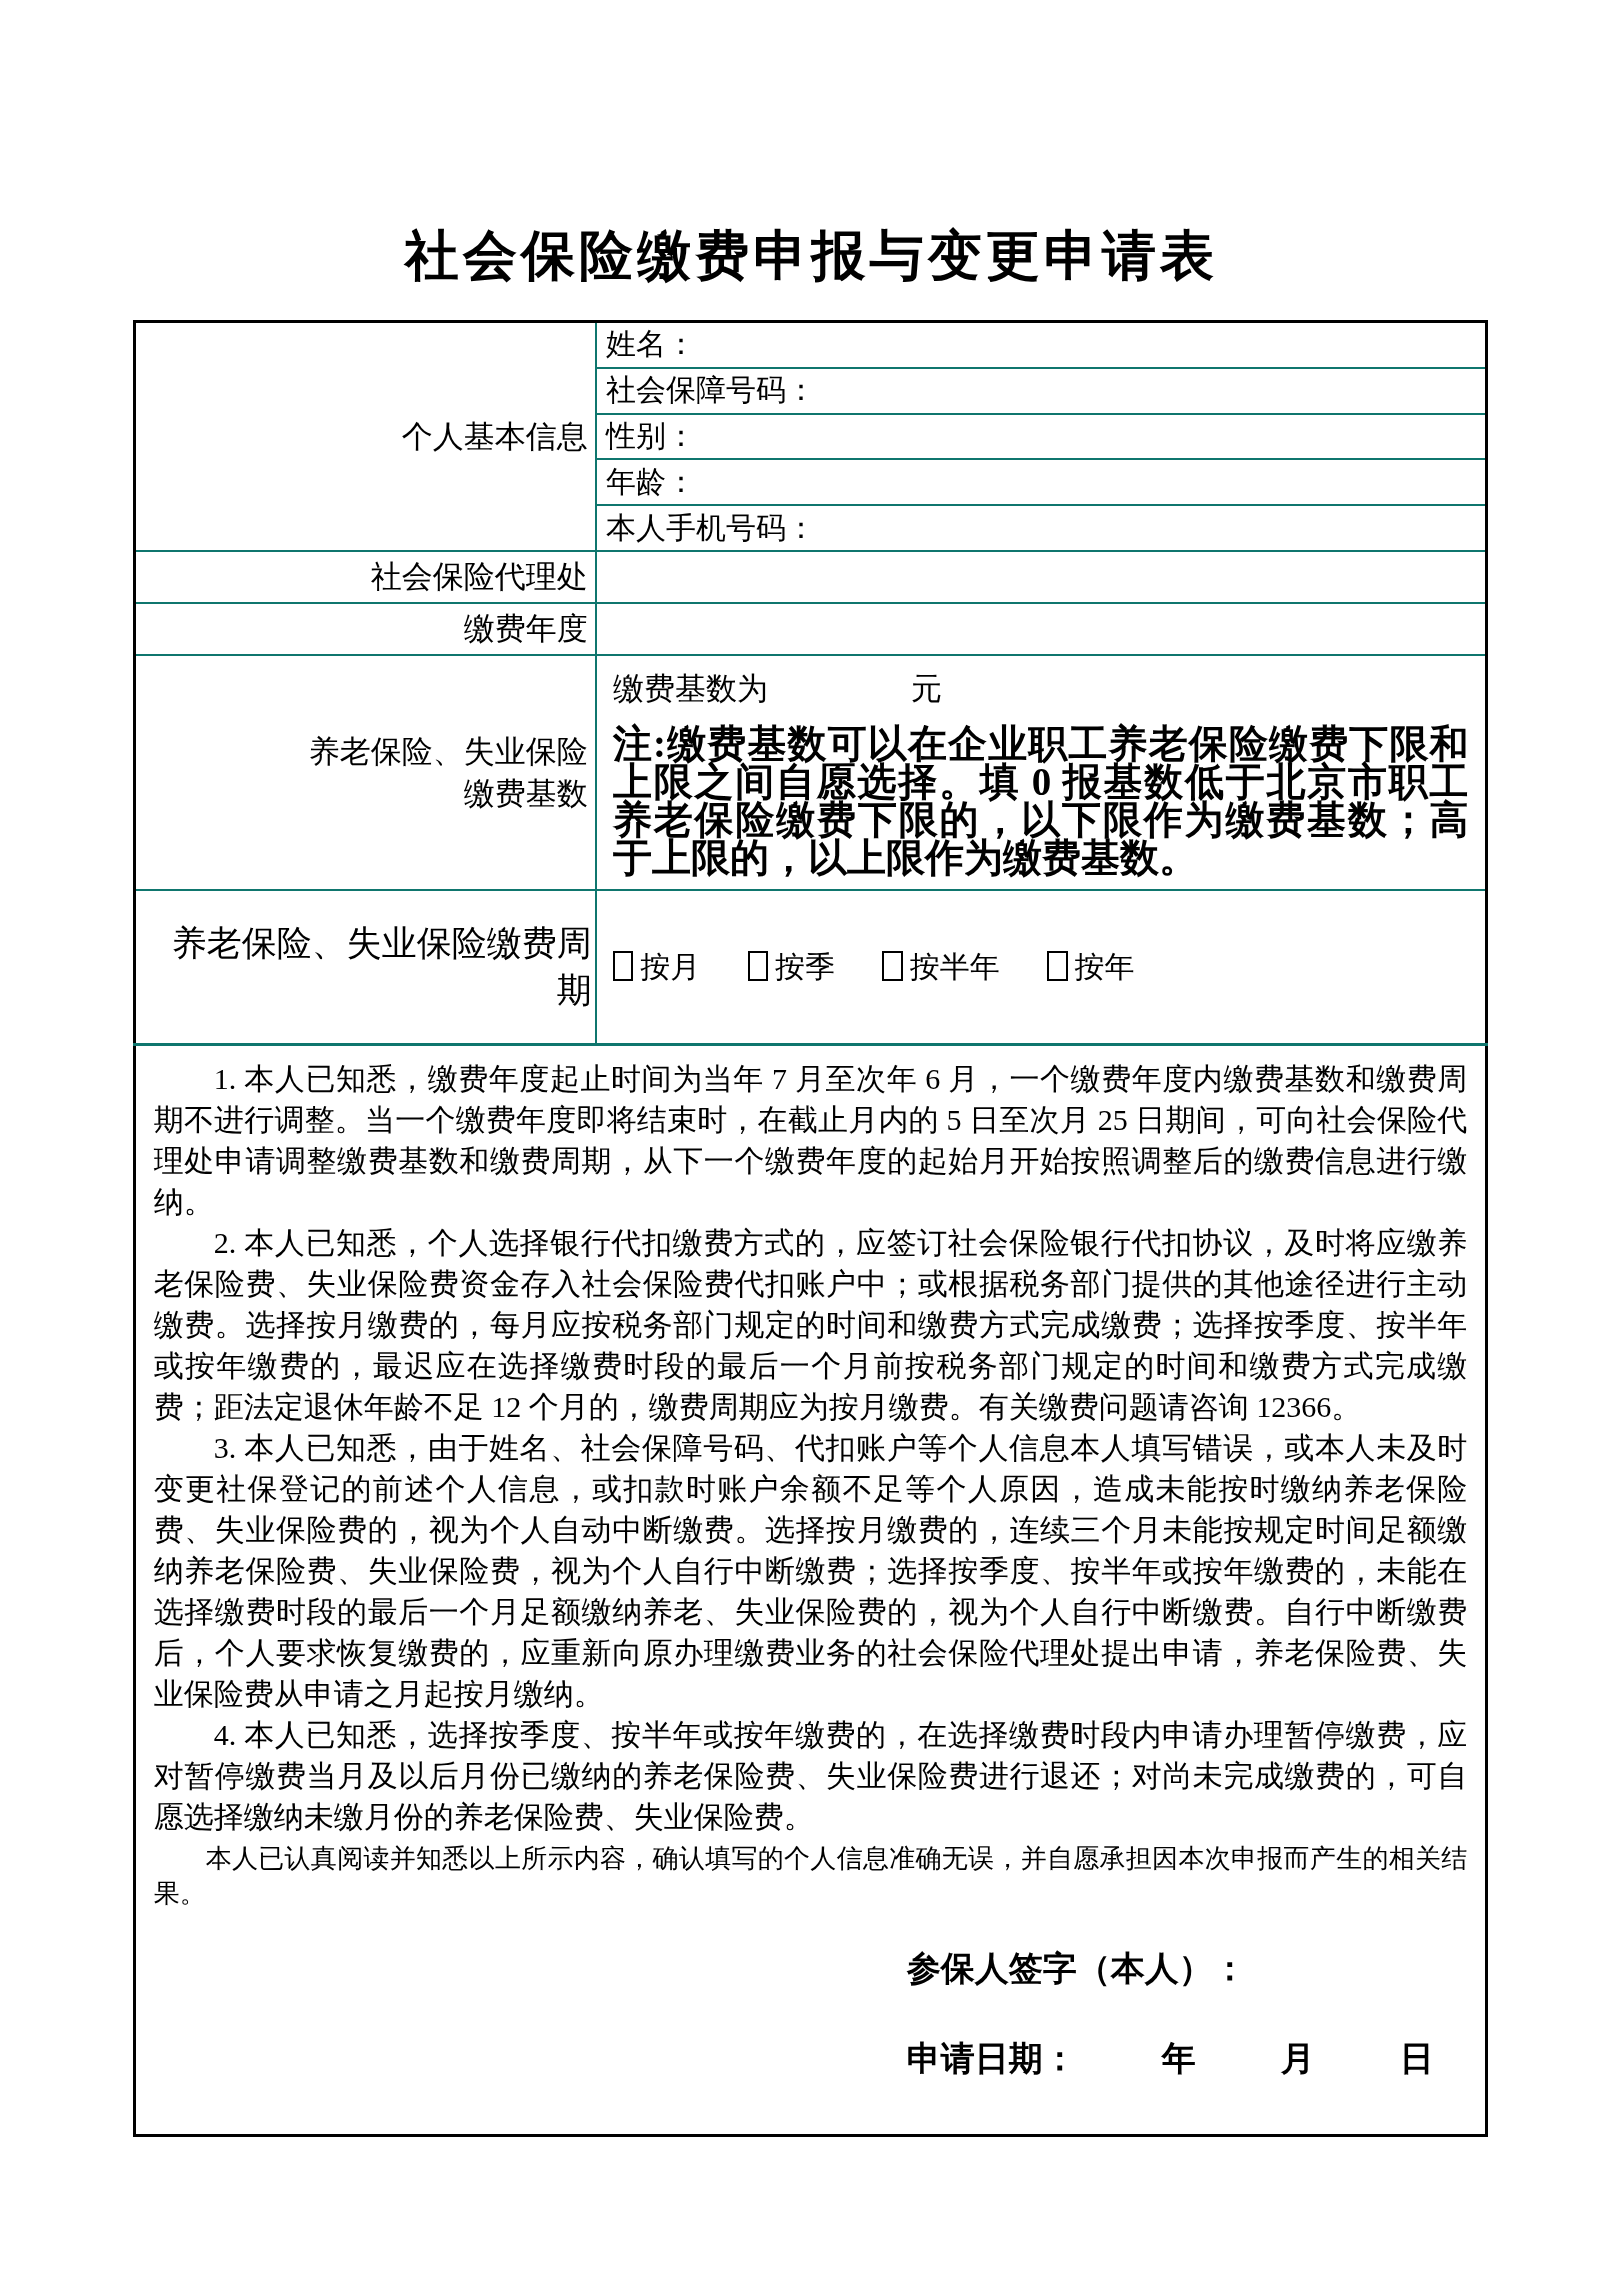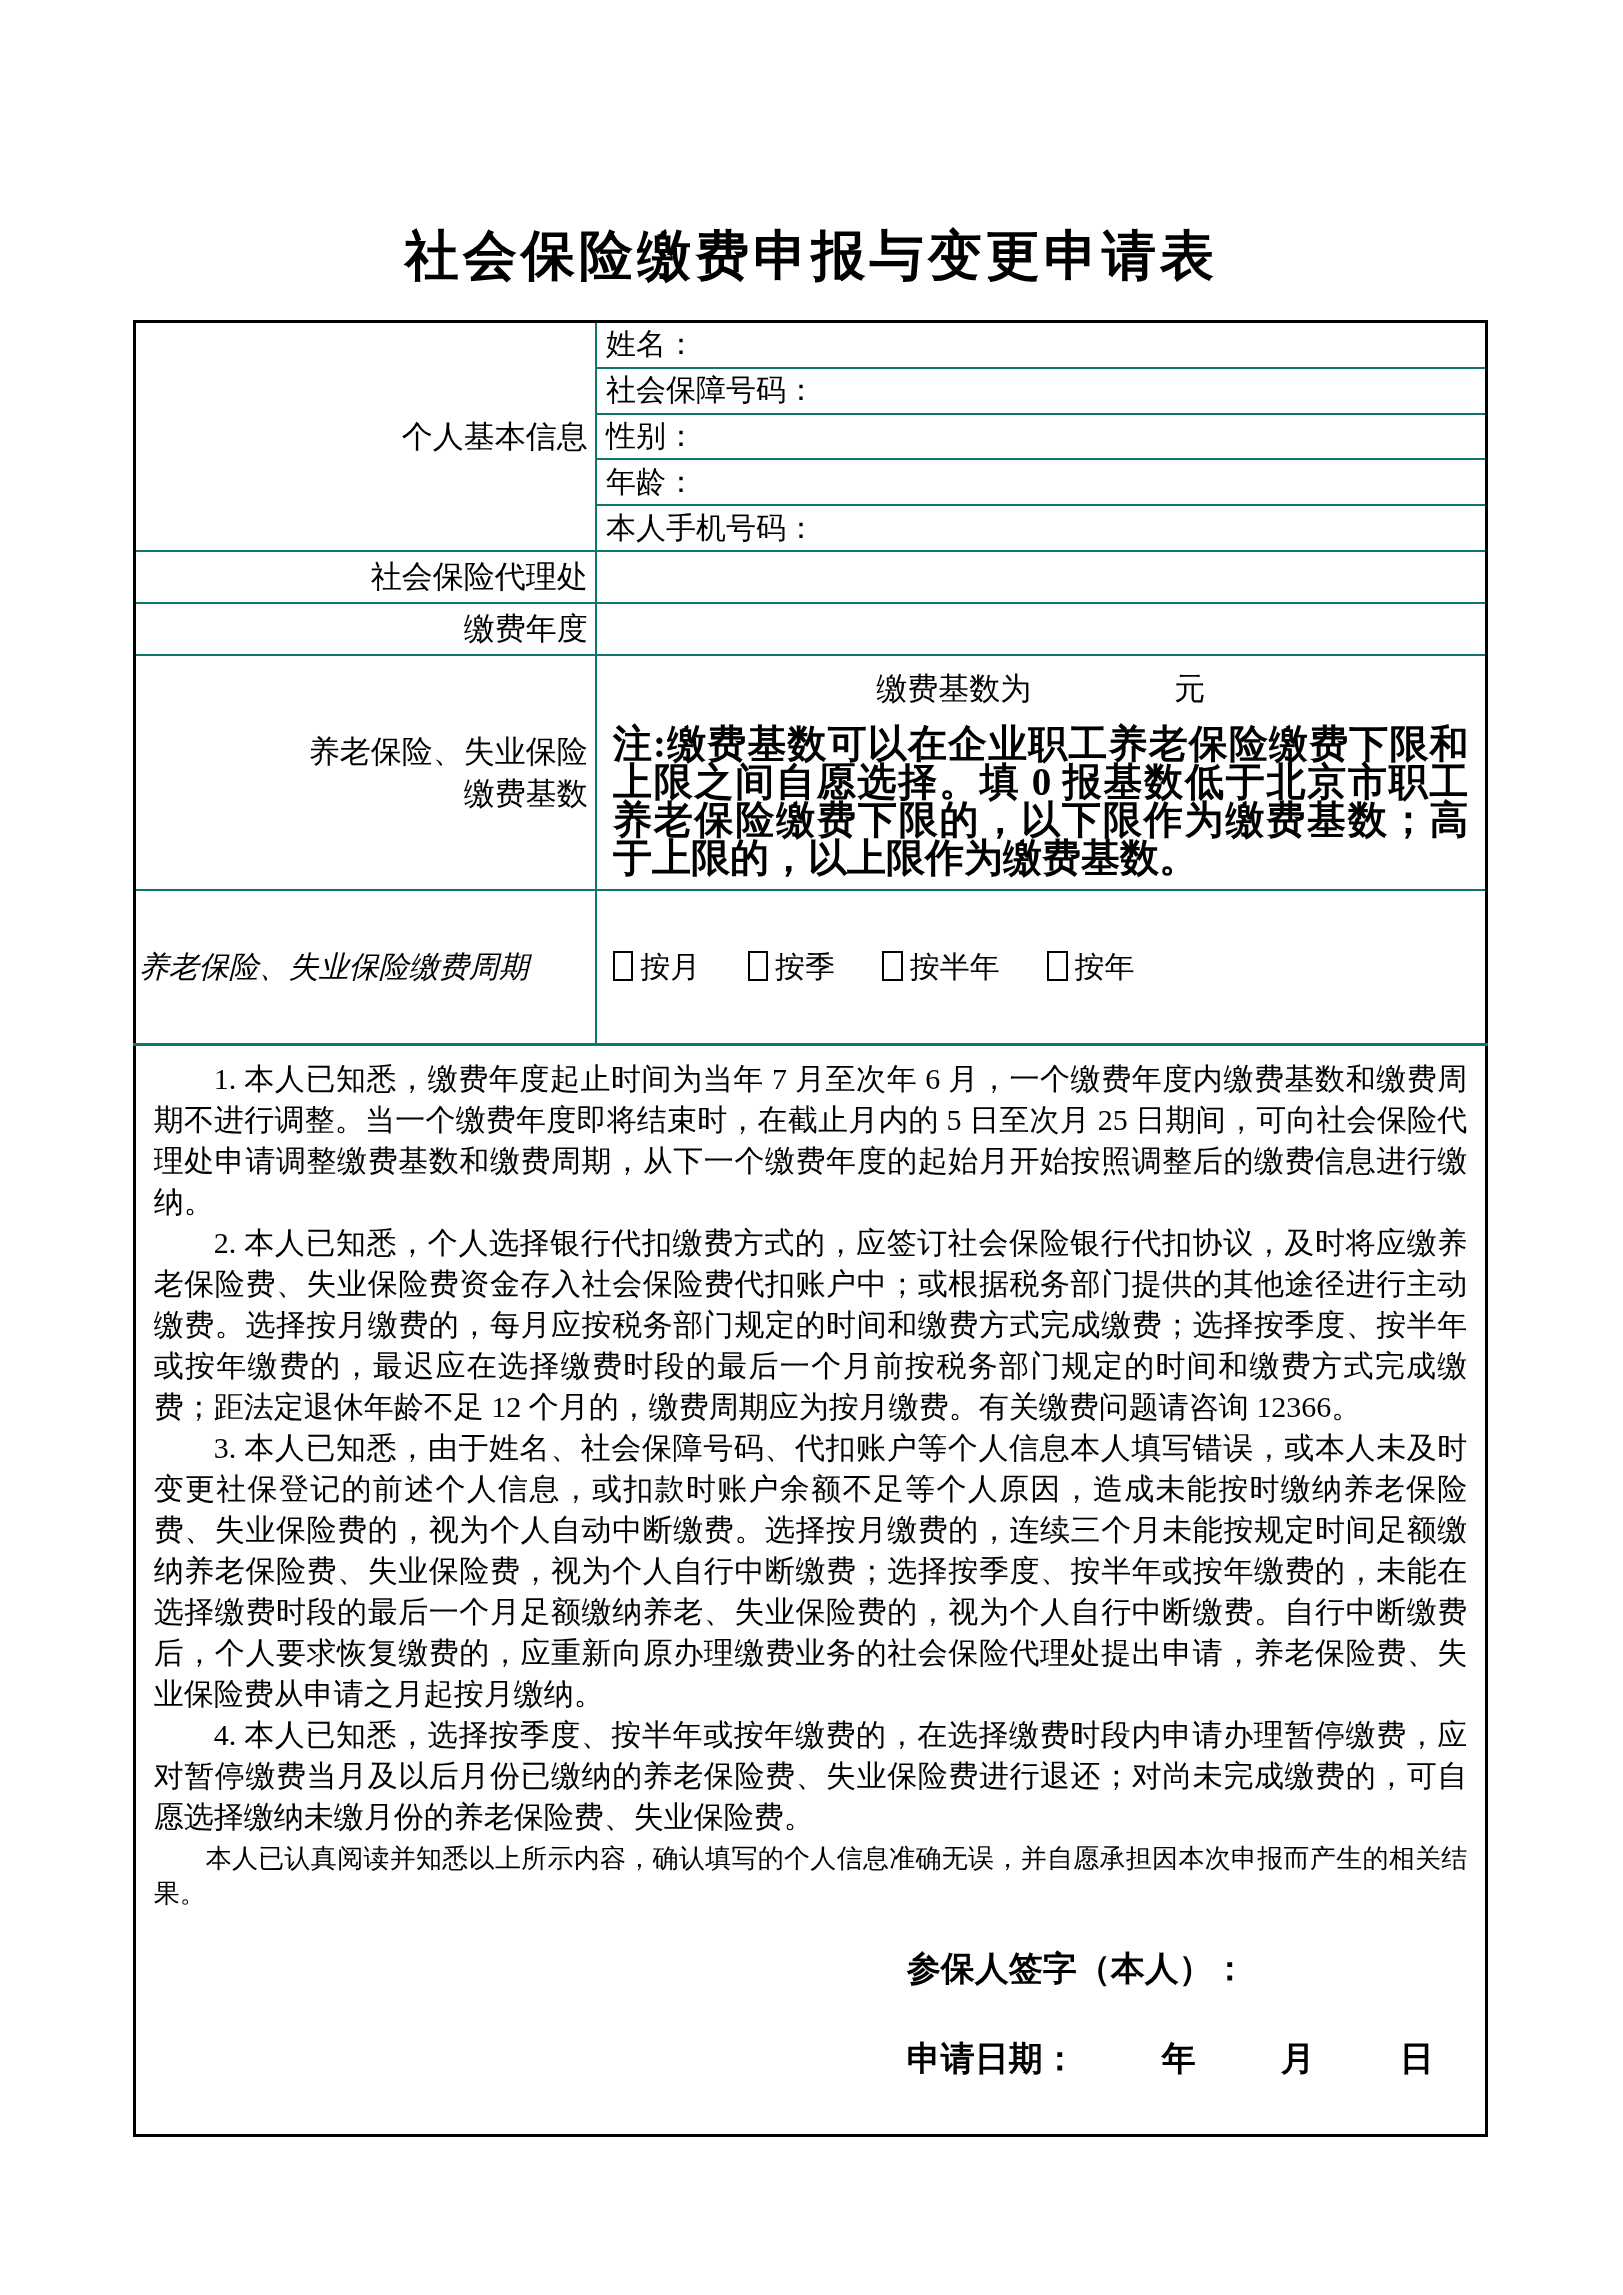--- a/index.html
+++ b/index.html
@@ -47,31 +47,31 @@
     height: 44px;
     font-size: 30px;
     padding: 1.4px 4.1px 1.4px 9.5px;
     vertical-align: middle;
     white-space: nowrap;
   }
   .fcell .blank { display: inline-block; width: 55%; height: 30px; vertical-align: middle; }
   .vcell { height: 44px; }
 
   .base-cell { padding: 9.5px 16.4px 12.3px 16.4px; vertical-align: middle; }
-  .base-line { font-size: 31px; margin: 2.7px 0 15px 0; white-space: nowrap; text-align: center; }
+  .base-line { font-size: 31px; margin: 2.7px 0 15px 0; white-space: nowrap; }
   .base-line .gap { display: inline-block; width: 143px; height: 30px; vertical-align: middle; }
   .base-note {
     font-weight: 700;
     font-size: 39px;
     line-height: 38px;
     text-align: justify;
     margin: 0;
   }
 
-  .period-left { font-size: 30px; text-align: left; vertical-align: middle; padding: 4.1px 2.7px; font-style: italic; }
+  .period-left { font-size: 35px; text-align: right; vertical-align: middle; padding: 4.1px 2.7px; }
   .period-cell { height: 154px; font-size: 30px; vertical-align: middle; padding-left: 16.4px; }
   .opt { margin-right: 40px; white-space: nowrap; }
   .cb {
     display: inline-block;
     width: 20.5px;
     height: 30px;
     border: 2px solid #000000;
     margin-right: 6.8px;
     vertical-align: -4.1px;
     background: #ffffff;

